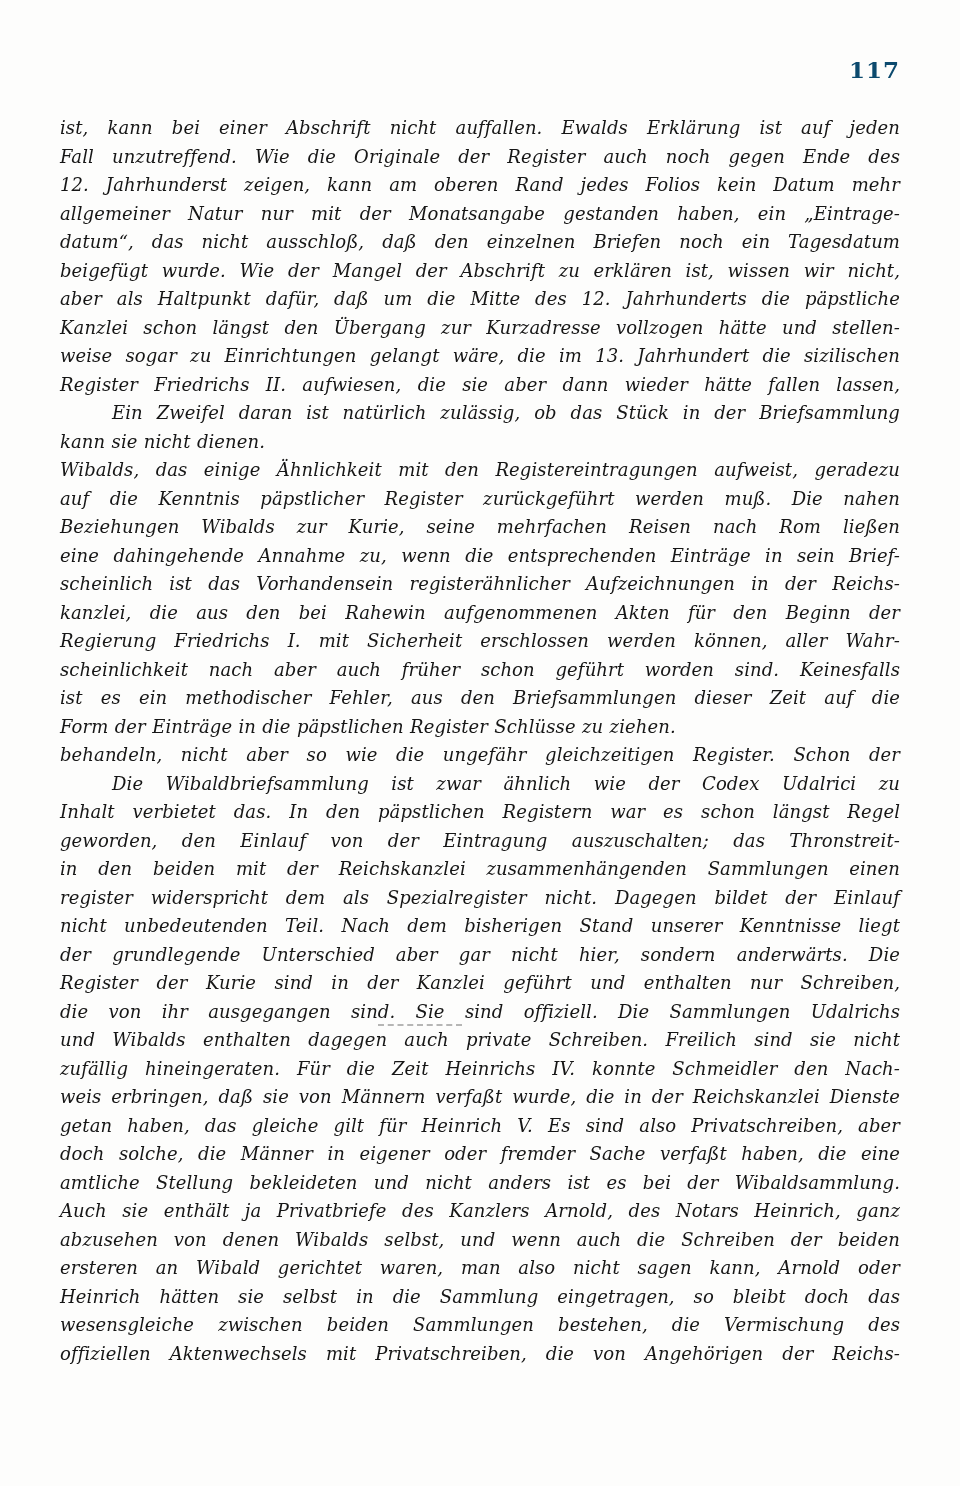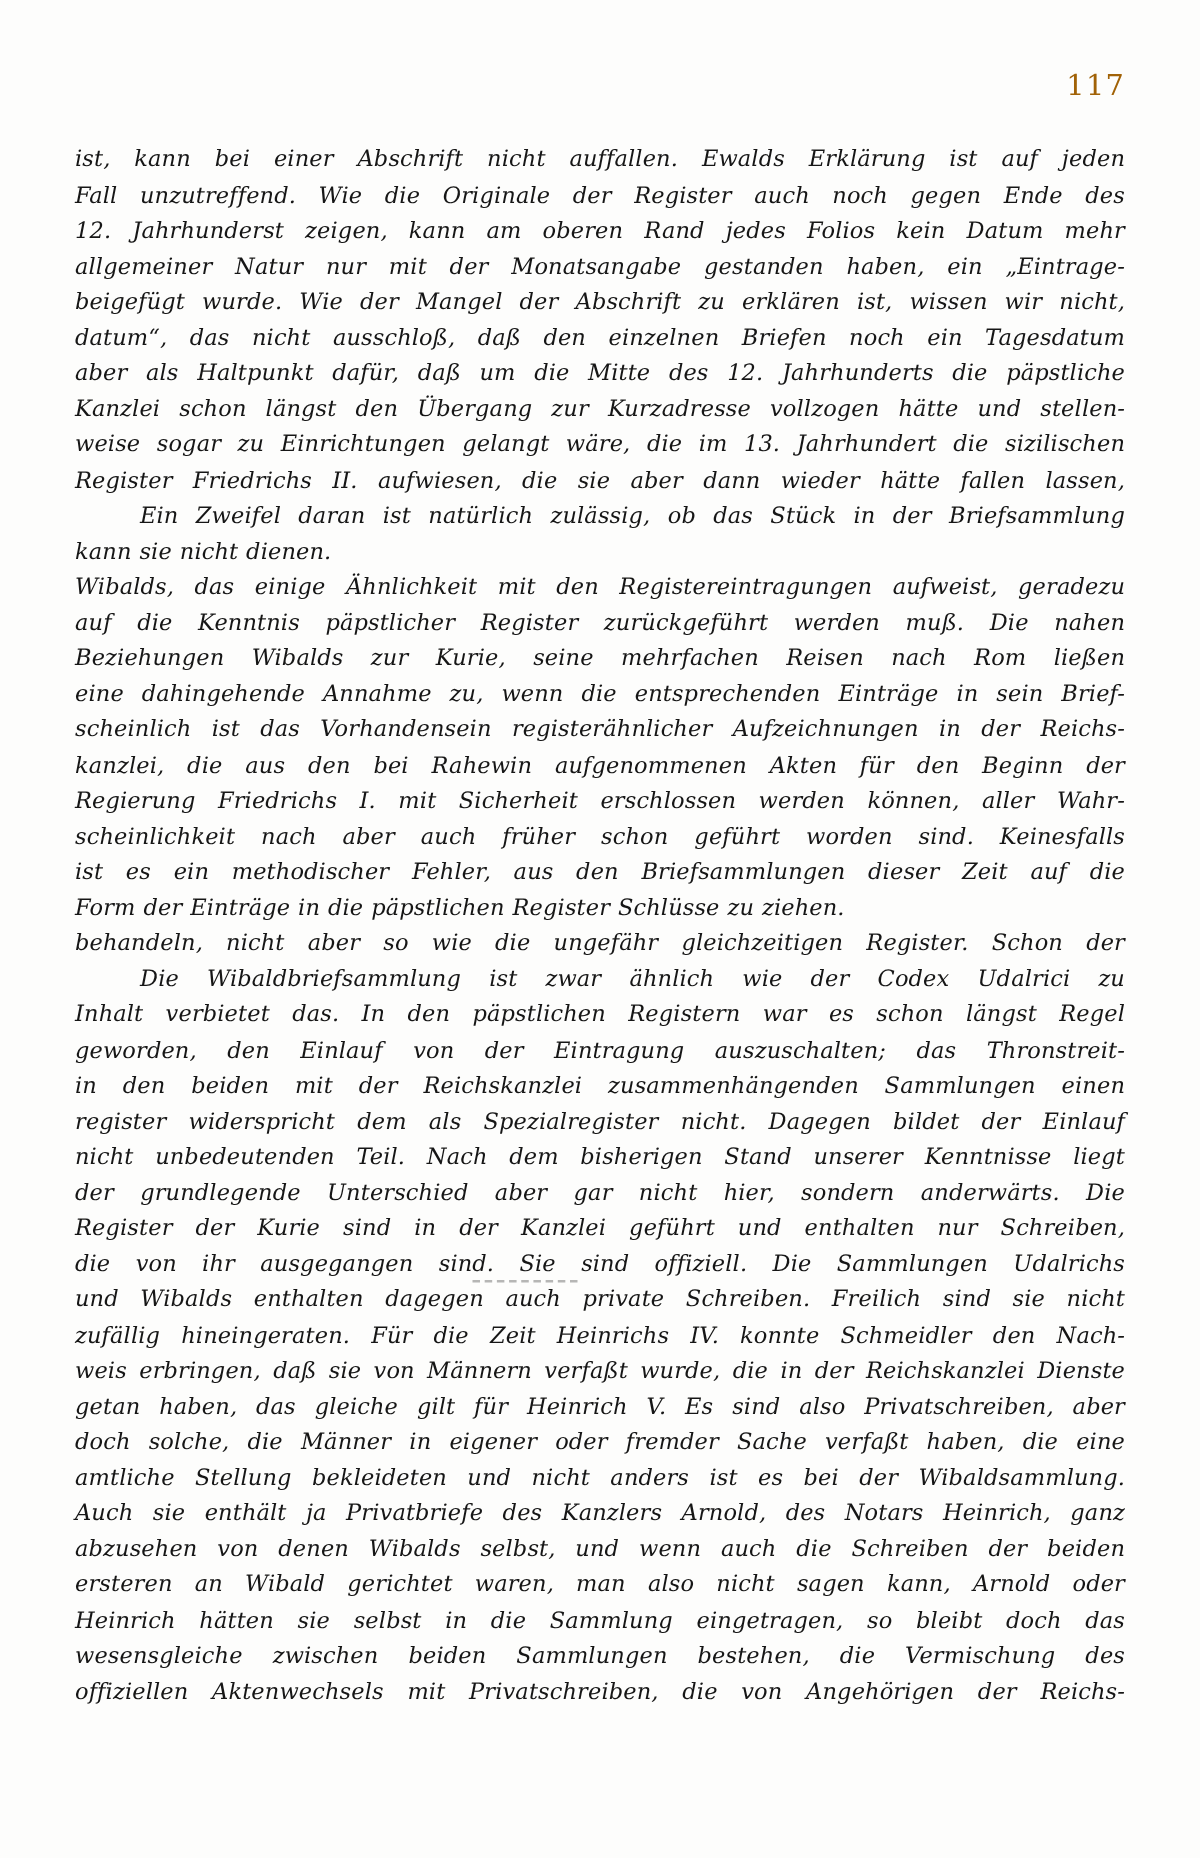--- a/index.html
+++ b/index.html
@@ -15,23 +15,23 @@
     margin: 0 auto;
     background: #fdfdfc;
     color: #161616;
     overflow: hidden;
   }
   .page-number {
     position: absolute;
     top: 56px;
     right: 60px;
     font-size: 23px;
-    font-weight: normal;
+    font-weight: bold;
     letter-spacing: 1px;
-    color: #a16207;
+    color: #0c4a6e;
   }
   .text-block {
     position: absolute;
     top: 114px;
     left: 60px;
     width: 840px;
   }
   .text-line {
     font-size: 18px;
     line-height: 28.5px;
@@ -64,22 +64,22 @@
 <body>
 
 <div class="book-page">
   <div class="page-number">117</div>
 
   <div class="text-block">
       <div class="text-line">ist, kann bei einer Abschrift nicht auffallen.  Ewalds Erklärung ist auf jeden</div>
       <div class="text-line">Fall unzutreffend.  Wie die Originale der Register auch noch gegen Ende des</div>
       <div class="text-line">12. Jahrhunderst zeigen, kann am oberen Rand jedes Folios kein Datum mehr</div>
       <div class="text-line">allgemeiner Natur nur mit der Monatsangabe gestanden haben, ein „Eintrage-</div>
+      <div class="text-line">datum“, das nicht ausschloß, daß den einzelnen Briefen noch ein Tagesdatum</div>
       <div class="text-line">beigefügt wurde.  Wie der Mangel der Abschrift zu erklären ist, wissen wir nicht,</div>
-      <div class="text-line">datum“, das nicht ausschloß, daß den einzelnen Briefen noch ein Tagesdatum</div>
       <div class="text-line">aber als Haltpunkt dafür, daß um die Mitte des 12. Jahrhunderts die päpstliche</div>
       <div class="text-line">Kanzlei schon längst den Übergang zur Kurzadresse vollzogen hätte und stellen-</div>
       <div class="text-line">weise sogar zu Einrichtungen gelangt wäre, die im 13. Jahrhundert die sizilischen</div>
       <div class="text-line">Register Friedrichs II. aufwiesen, die sie aber dann wieder hätte fallen lassen,</div>
       <div class="text-line indent">Ein Zweifel daran ist natürlich zulässig, ob das Stück in der Briefsammlung</div>
       <div class="text-line para-end">kann sie nicht dienen.</div>
       <div class="text-line">Wibalds, das einige Ähnlichkeit mit den Registereintragungen aufweist, geradezu</div>
       <div class="text-line">auf die Kenntnis päpstlicher Register zurückgeführt werden muß.  Die nahen</div>
       <div class="text-line">Beziehungen Wibalds zur Kurie, seine mehrfachen Reisen nach Rom ließen</div>
       <div class="text-line">eine dahingehende Annahme zu, wenn die entsprechenden Einträge in sein Brief-</div>

